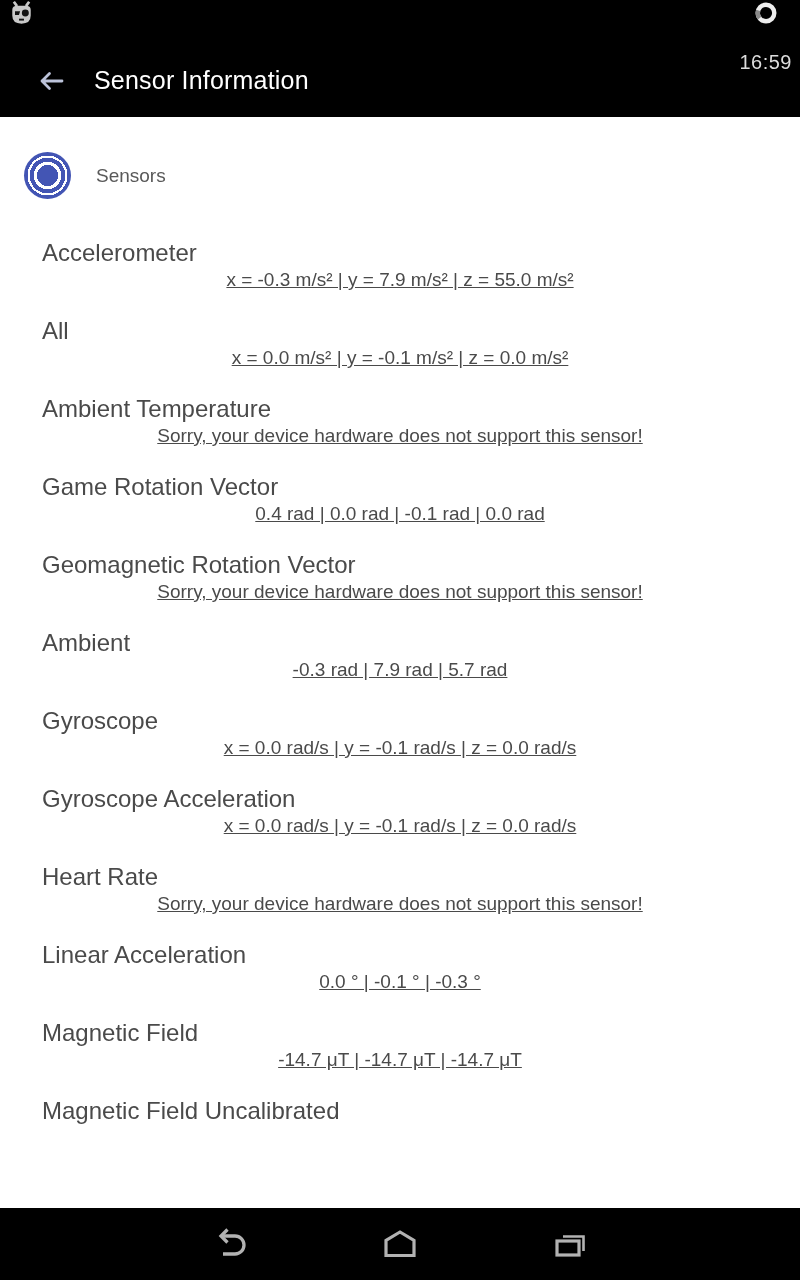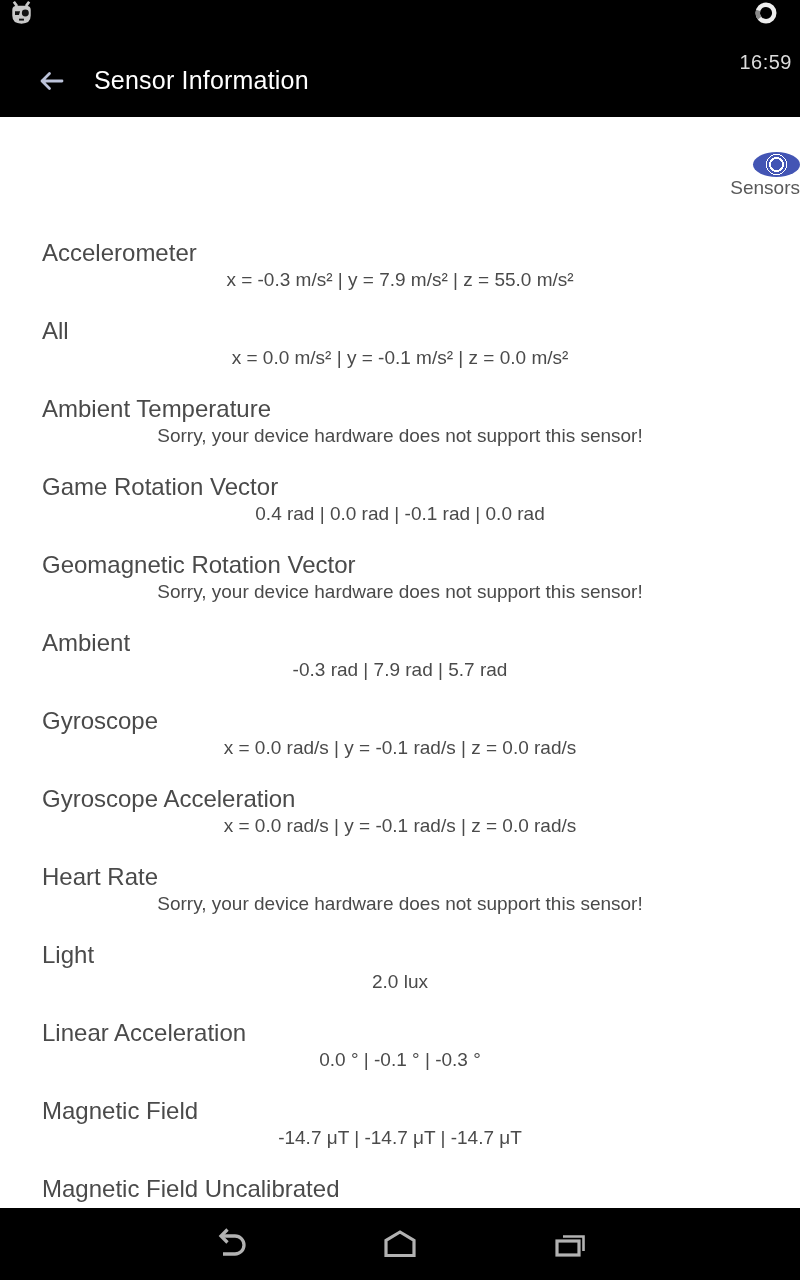--- a/index.html
+++ b/index.html
@@ -21,37 +21,37 @@
   
   .app-bar {
     height:87px; background:#000000;
     display:flex; align-items:center; padding-left:34px; padding-top:14px;
   }
   .back-arrow { width:34px; height:34px; flex:0 0 auto; }
   .app-title { color:#ffffff; font-size:25px; margin-left:26px; font-weight:400; letter-spacing:0.2px; }
 
   
   .content { height:1163px; overflow:hidden; }
-  .section-header { display:flex; align-items:flex-end; margin:35px 0 0 24px; height:47px;flex-direction:column; }
+  .section-header { display:flex; align-items:center; margin:35px 0 0 24px; height:47px; }
   .sensor-hub-icon {
     width:47px; height:47px; border-radius:50%;
     background:radial-gradient(circle closest-side,
       #4355b4 0 45%, #ffffff 45% 59%,
       #4355b4 59% 76%, #ffffff 76% 85%,
       #4355b4 85% 100%);
   }
   .section-title { color:#595959; font-size:19px; margin-left:25px; }
 
   .sensor-list { margin-top:40px; }
   .sensor-item { height:78px; }
   .sensor-label {
     margin-left:42px; font-size:24px; line-height:27px; color:#4a4a4a;
   }
   .sensor-value {
-    text-align:center; font-size:19px; line-height:27px; color:#4a4a4a;
+    text-align:center; font-size:19px; line-height:27px; color:#4a4a4a;text-decoration:underline;
   }
 
   
   .nav-bar {
     position:absolute; left:0; bottom:0; width:800px; height:72px; background:#000;
     display:flex; align-items:center; justify-content:center;
   }
   .nav-btn {
     width:40px; height:40px; margin:0 65px;
     display:flex; align-items:center; justify-content:center;
@@ -148,24 +148,20 @@
       <div class="sensor-item">
         <div class="sensor-label">Gyroscope Acceleration</div>
         <div class="sensor-value">x = 0.0 rad/s | y = -0.1 rad/s | z = 0.0 rad/s</div>
       </div>
 
       <div class="sensor-item">
         <div class="sensor-label">Heart Rate</div>
         <div class="sensor-value">Sorry, your device hardware does not support this sensor!</div>
       </div>
 
-      <div class="sensor-item">
-        <div class="sensor-label">Light</div>
-        <div class="sensor-value">2.0 lux</div>
-      </div>
 
       <div class="sensor-item">
         <div class="sensor-label">Linear Acceleration</div>
         <div class="sensor-value">0.0 ° | -0.1 ° | -0.3 °</div>
       </div>
 
       <div class="sensor-item">
         <div class="sensor-label">Magnetic Field</div>
         <div class="sensor-value">-14.7 μT | -14.7 μT | -14.7 μT</div>
       </div>

